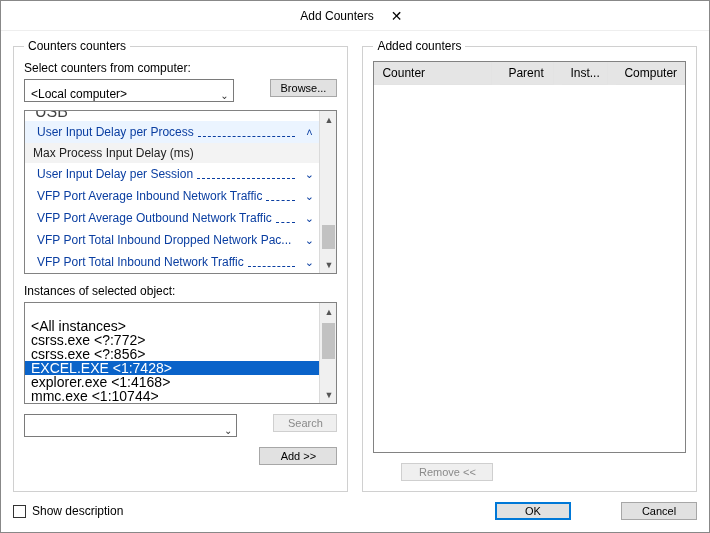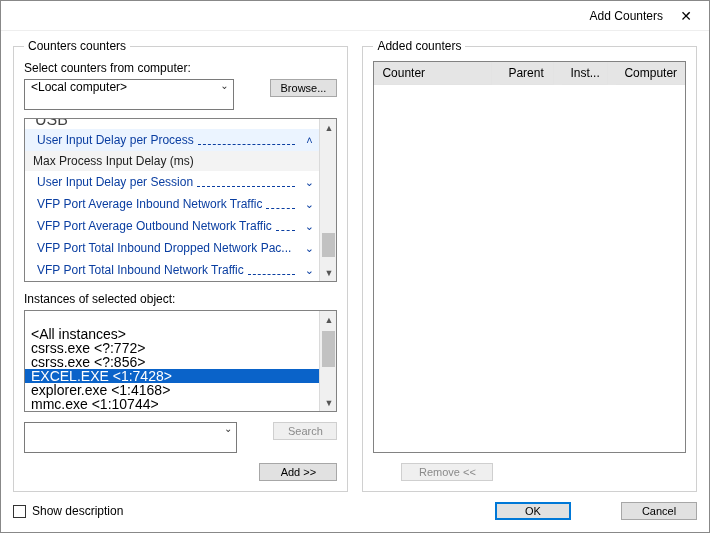--- a/index.html
+++ b/index.html
@@ -16,21 +16,21 @@
     border: 1px solid #888;
     display: flex;
     flex-direction: column;
     background: #fff;
     box-shadow: 0 2px 20px rgba(0,0,0,0.25);
   }
   .titlebar {
     height: 30px;
     display: flex;
     align-items: center;
-    justify-content: flex-end;
+    justify-content: center;
     padding: 0 0 0 10px;
     background: #fff;
     border-bottom: 1px solid #eee;
   }
   .titlebar .title { font-size: 12px; }
   .titlebar .close-btn {
     width: 46px; height: 30px;
     display:flex; align-items:center; justify-content:center;
     cursor: default;
   }
@@ -49,22 +49,22 @@
   fieldset.group > legend {
     font-size: 12px;
     padding: 0 4px;
   }
   .left-col { width: 352px; display:flex; flex-direction:column; }
   .right-col { flex:1; display:flex; flex-direction:column; margin-left:14px; }
 
   .label-row { margin-bottom:4px; }
   .computer-row { display:flex; gap:8px; margin-bottom:8px; }
   .combo {
-    flex:1; height:31px; border:1px solid #7a7a7a;
-    display:flex; align-items:flex-start; justify-content:space-between;
+    flex:1; height:23px; border:1px solid #7a7a7a;
+    display:flex; align-items:flex-end; justify-content:space-between;
     padding:0 4px 0 6px; background:#fff;
   }
   .combo .chev { font-size:10px; color:#333; }
   .btn {
     height:18px; min-width:70px; padding:0 10px;
     border:1px solid #a7a7a7; background:#e1e1e1;
     display:inline-flex; align-items:center; justify-content:center;
     font-size:11px; cursor:default;margin-left:28px;
   }
   .btn.small { min-width:64px; }

